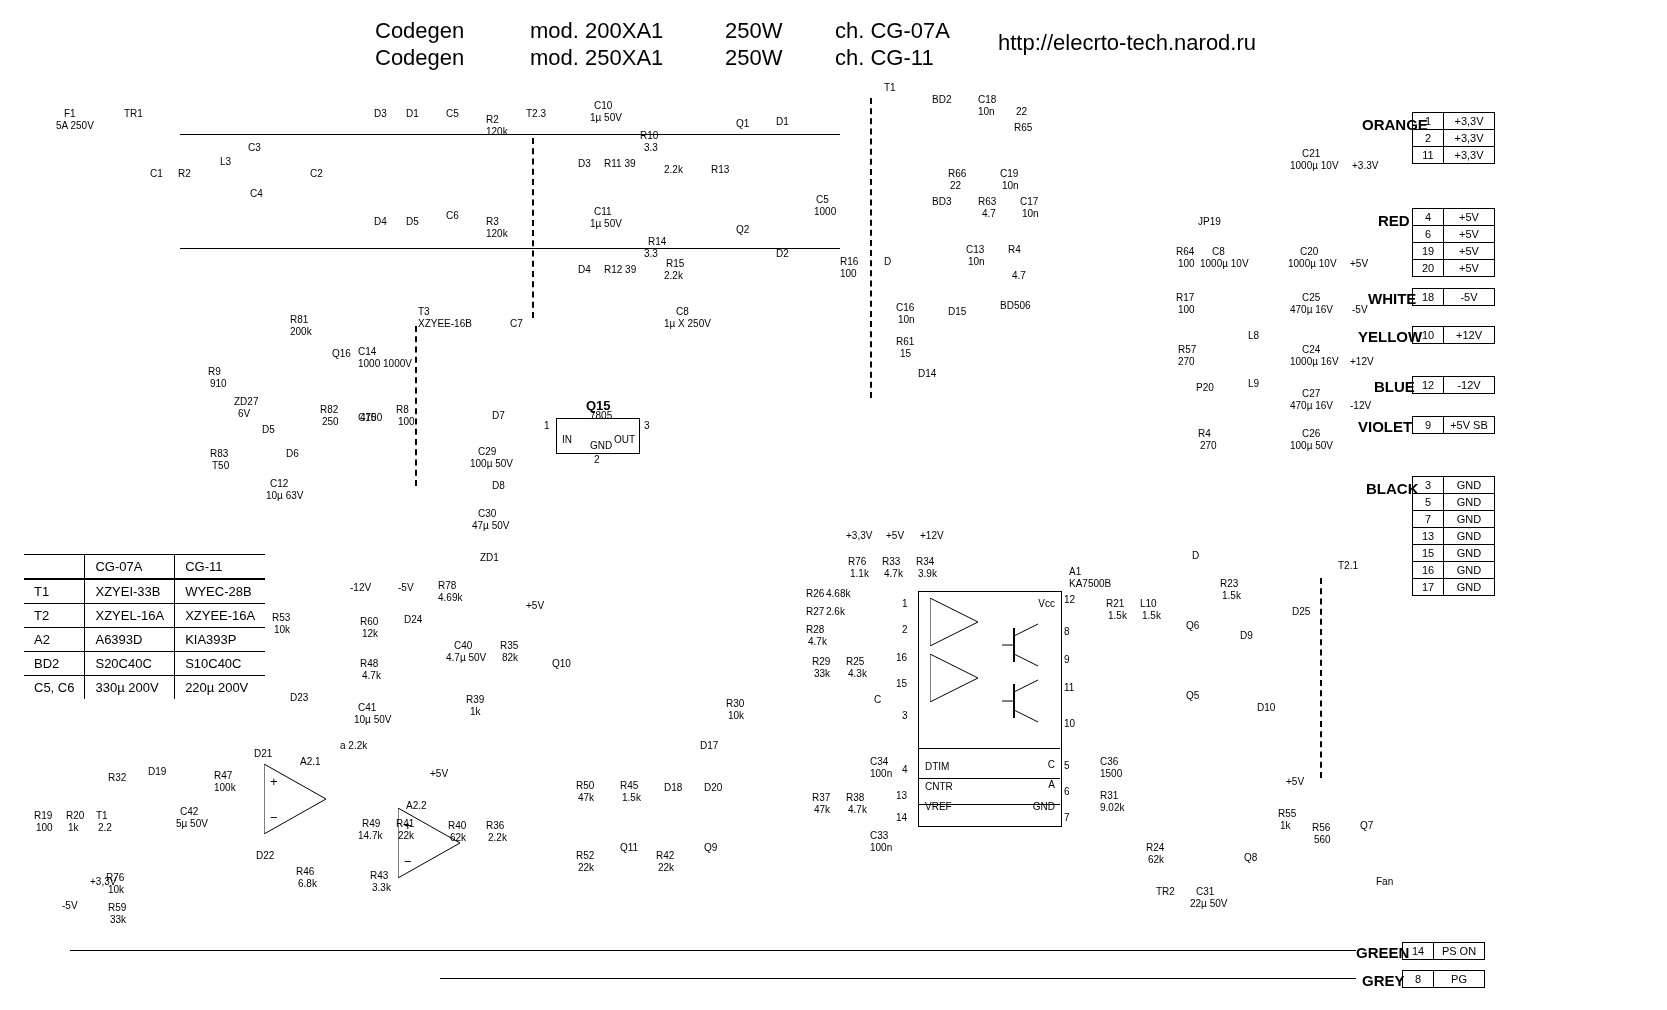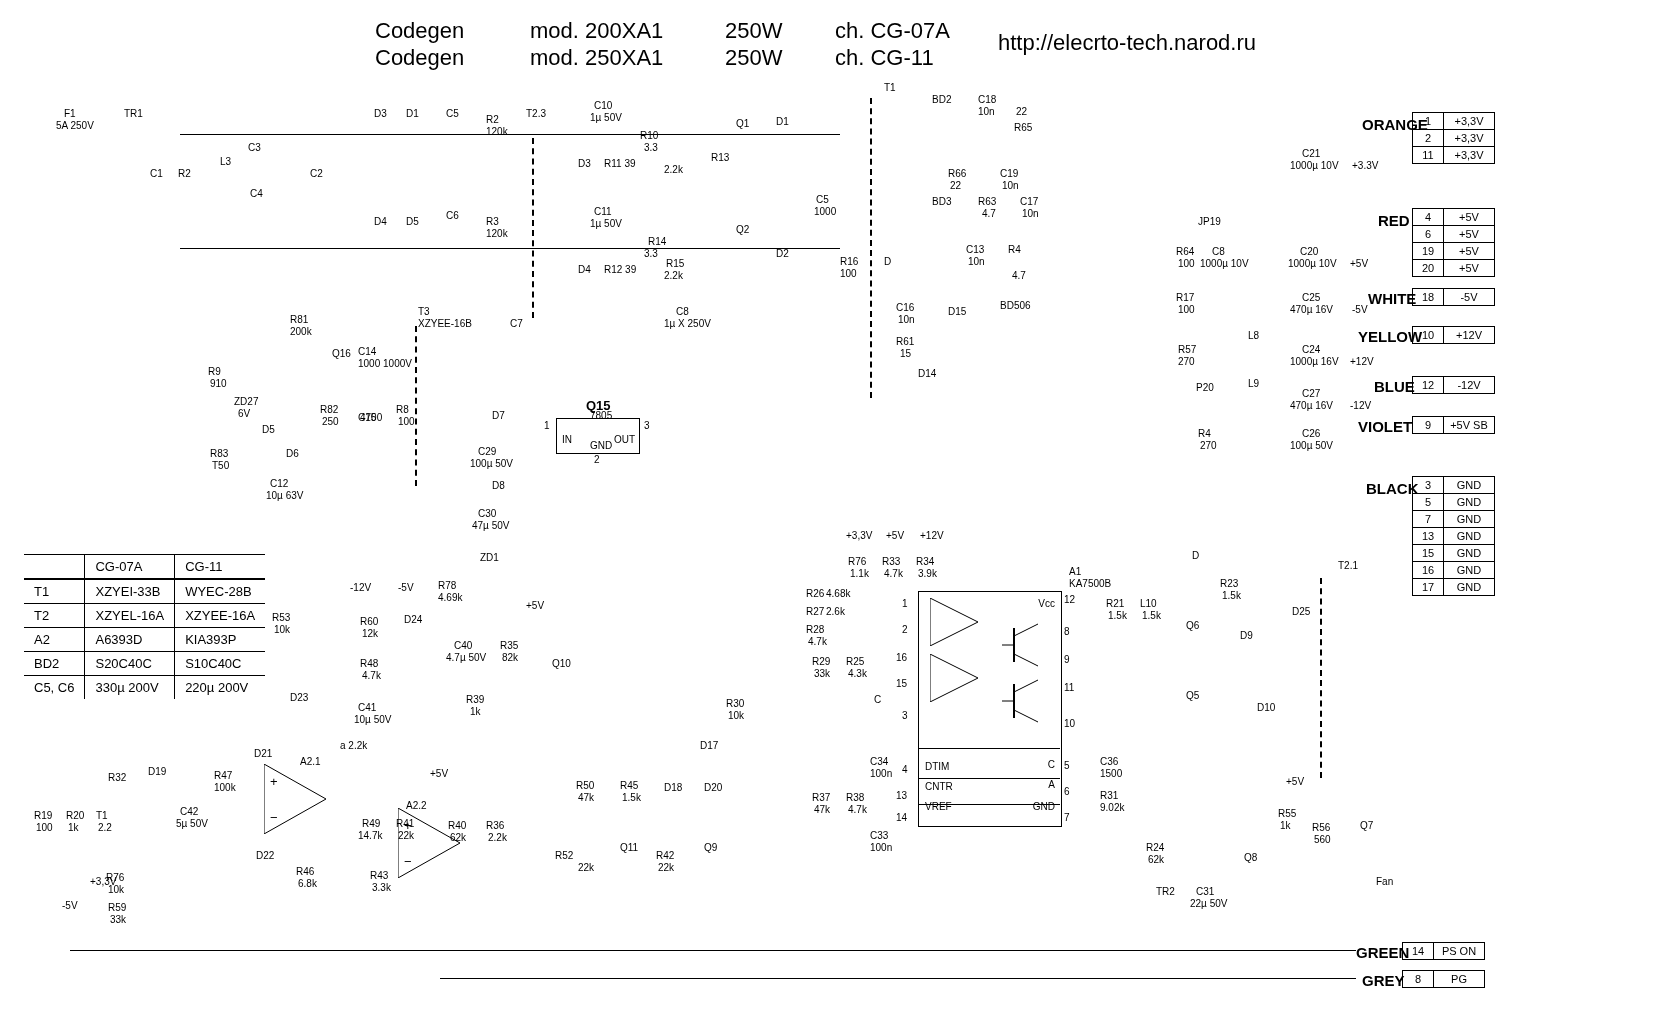--- a/index.html
+++ b/index.html
@@ -311,21 +311,21 @@
       <div class="lbl tiny" style="left: 486px; top: 126px;">120k</div>
       <div class="lbl tiny" style="left: 486px; top: 216px;">R3</div>
       <div class="lbl tiny" style="left: 486px; top: 228px;">120k</div>
       <div class="lbl tiny" style="left: 526px; top: 108px;">T2.3</div>
       <div class="lbl tiny" style="left: 594px; top: 100px;">C10</div>
       <div class="lbl tiny" style="left: 590px; top: 112px;">1µ 50V</div>
       <div class="lbl tiny" style="left: 578px; top: 158px;">D3</div>
       <div class="lbl tiny" style="left: 604px; top: 158px;">R11 39</div>
       <div class="lbl tiny" style="left: 640px; top: 130px;">R10</div>
       <div class="lbl tiny" style="left: 644px; top: 142px;">3.3</div>
-      <div class="lbl tiny" style="left: 666px; top: 152px; padding-left: 45px;">R13</div>
+      <div class="lbl tiny" style="left: 666px; top: 164px; padding-left: 45px;">R13</div>
       <div class="lbl tiny" style="left: 664px; top: 164px;">2.2k</div>
       <div class="lbl tiny" style="left: 736px; top: 118px;">Q1</div>
       <div class="lbl tiny" style="left: 776px; top: 116px;">D1</div>
       <div class="lbl tiny" style="left: 594px; top: 206px;">C11</div>
       <div class="lbl tiny" style="left: 590px; top: 218px;">1µ 50V</div>
       <div class="lbl tiny" style="left: 578px; top: 264px;">D4</div>
       <div class="lbl tiny" style="left: 604px; top: 264px;">R12 39</div>
       <div class="lbl tiny" style="left: 640px; top: 236px; padding-left: 8px;">R14</div>
       <div class="lbl tiny" style="left: 644px; top: 248px;">3.3</div>
       <div class="lbl tiny" style="left: 666px; top: 258px;">R15</div>
@@ -482,21 +482,21 @@
       <div class="lbl tiny" style="left: 448px; top: 820px;">R40</div>
       <div class="lbl tiny" style="left: 450px; top: 832px;">62k</div>
       <div class="lbl tiny" style="left: 486px; top: 820px;">R36</div>
       <div class="lbl tiny" style="left: 488px; top: 832px;">2.2k</div>
       <div class="lbl tiny" style="left: 576px; top: 780px;">R50</div>
       <div class="lbl tiny" style="left: 578px; top: 792px;">47k</div>
       <div class="lbl tiny" style="left: 620px; top: 780px;">R45</div>
       <div class="lbl tiny" style="left: 622px; top: 792px;">1.5k</div>
       <div class="lbl tiny" style="left: 664px; top: 782px;">D18</div>
       <div class="lbl tiny" style="left: 704px; top: 782px;">D20</div>
-      <div class="lbl tiny" style="left: 555px; top: 850px;">R52</div>
+      <div class="lbl tiny" style="left: 576px; top: 850px;">R52</div>
       <div class="lbl tiny" style="left: 578px; top: 862px;">22k</div>
       <div class="lbl tiny" style="left: 620px; top: 842px;">Q11</div>
       <div class="lbl tiny" style="left: 656px; top: 850px;">R42</div>
       <div class="lbl tiny" style="left: 658px; top: 862px;">22k</div>
       <div class="lbl tiny" style="left: 704px; top: 842px;">Q9</div>
       <div class="lbl tiny" style="left: 726px; top: 698px;">R30</div>
       <div class="lbl tiny" style="left: 728px; top: 710px;">10k</div>
       <div class="lbl tiny" style="left: 700px; top: 740px;">D17</div>
       <div class="lbl tiny" style="left: 870px; top: 756px;">C34</div>
       <div class="lbl tiny" style="left: 870px; top: 768px;">100n</div>

